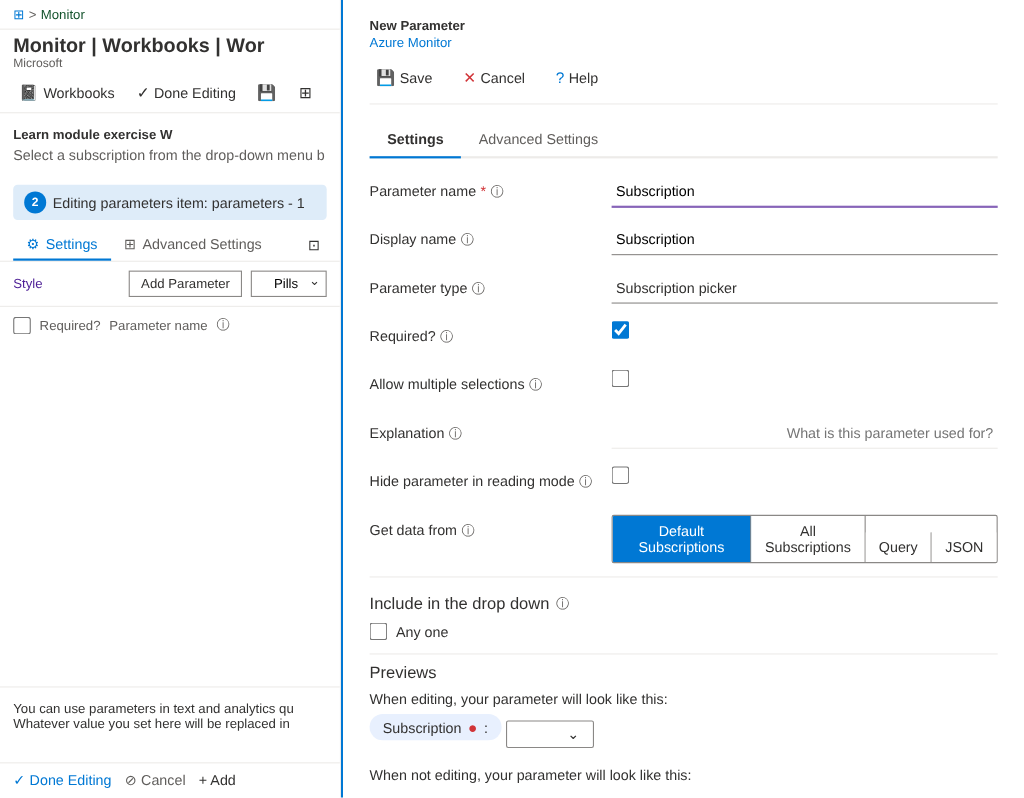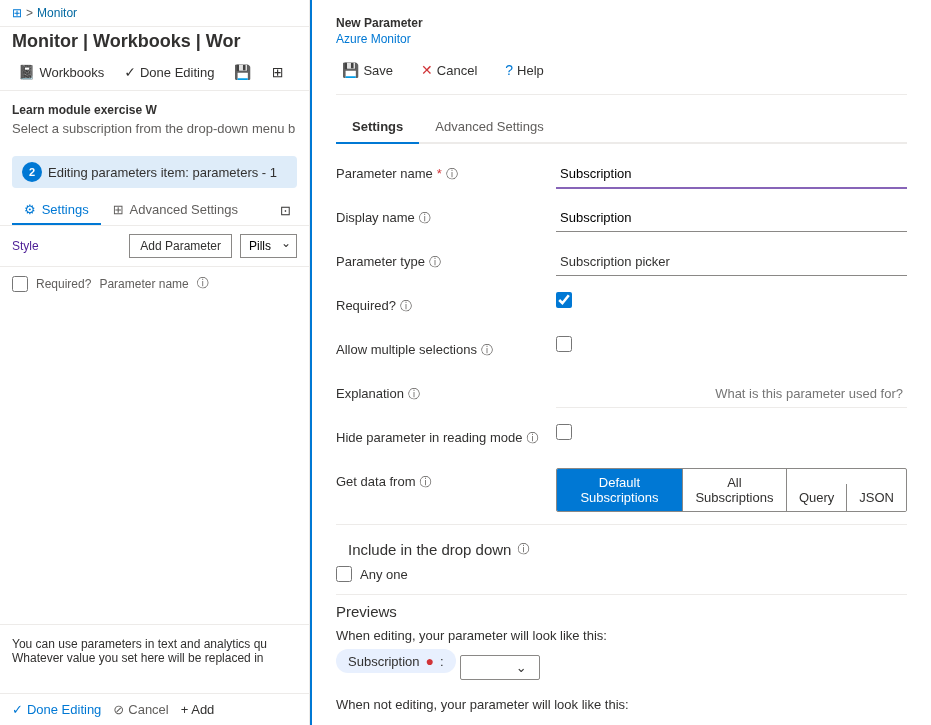--- a/index.html
+++ b/index.html
@@ -14,21 +14,21 @@
       overflow: hidden;
     }
 
     .breadcrumb-bar {
       display: flex; align-items: center;
       padding: 6px 12px;
       font-size: 12px; color: #0078d4;
       border-bottom: 1px solid #edebe9;
     }
     .breadcrumb-bar .sep { color: #605e5c; margin: 0 4px; }
-    .breadcrumb-bar .current { color: #0369a1; }
+    .breadcrumb-bar .current { color: #14532d; }
 
     .app-title {
       padding: 4px 12px 2px;
     }
     .app-title h1 { font-size: 18px; font-weight: 600; color: #323130; }
     .app-title .subtitle { font-size: 11px; color: #605e5c; }
 
     .toolbar {
       display: flex; align-items: center;
       padding: 6px 12px; gap: 8px;
@@ -84,21 +84,21 @@
     }
     .style-label { font-size: 12px; color: #4c1d95; }
     .style-controls { display: flex; gap: 8px; align-items: center; }
     .add-param-btn {
       border: 1px solid #8a8886; background: #fff;
       padding: 4px 10px; font-size: 12px; cursor: pointer;
       color: #323130;
     }
     .style-select {
       border: 1px solid #8a8886; background: #fff;
-      padding: 4px 24px 4px 8px; font-size: 12px;
+      padding: 4px 24px 4px 20px; font-size: 12px;
       appearance: none; cursor: pointer;
       position: relative;
     }
     .select-wrapper { position: relative; }
     .select-wrapper::after {
       content: '⌄'; position: absolute; right: 6px; top: 2px;
       pointer-events: none; font-size: 12px;
     }
 
     .param-header-row {
@@ -222,21 +222,21 @@
     .data-from-btn {
       padding: 6px 12px; font-size: 13px; cursor: pointer;
       background: #fff; border: none; color: #323130;
     }
     .data-from-btn.active {
       background: #0078d4; color: #fff;
     }
     .data-from-btn:not(:last-child) { border-right: 1px solid #8a8886; }
 
     .section-heading {
-      font-size: 15px; font-weight: 400; margin: 16px 12px 8px;
+      font-size: 15px; font-weight: 400; margin: 16px 0 8px;
       display: flex; align-items: center; gap: 6px;
     }
     .section-heading .info-icon { font-size: 12px; color: #605e5c; cursor: pointer; }
 
     .any-one-row {
       display: flex; align-items: center; gap: 8px;
       margin-bottom: 12px;
     }
     .any-one-checkbox {
       width: 16px; height: 16px; cursor: pointer;
@@ -278,20 +278,21 @@
 
 <div class="left-panel">
   <div class="breadcrumb-bar">
     <span>⊞</span>
     <span class="sep">&gt;</span>
     <span class="current">Monitor</span>
   </div>
 
   <div class="app-title">
     <h1>Monitor | Workbooks | Wor</h1>
+    <div class="subtitle">Microsoft</div>
   </div>
 
   <div class="toolbar">
     <button class="toolbar-btn">
       <span class="icon">📓</span>
       <span>Workbooks</span>
     </button>
     <button class="toolbar-btn">
       <span class="icon">✓</span>
       <span>Done Editing</span>

